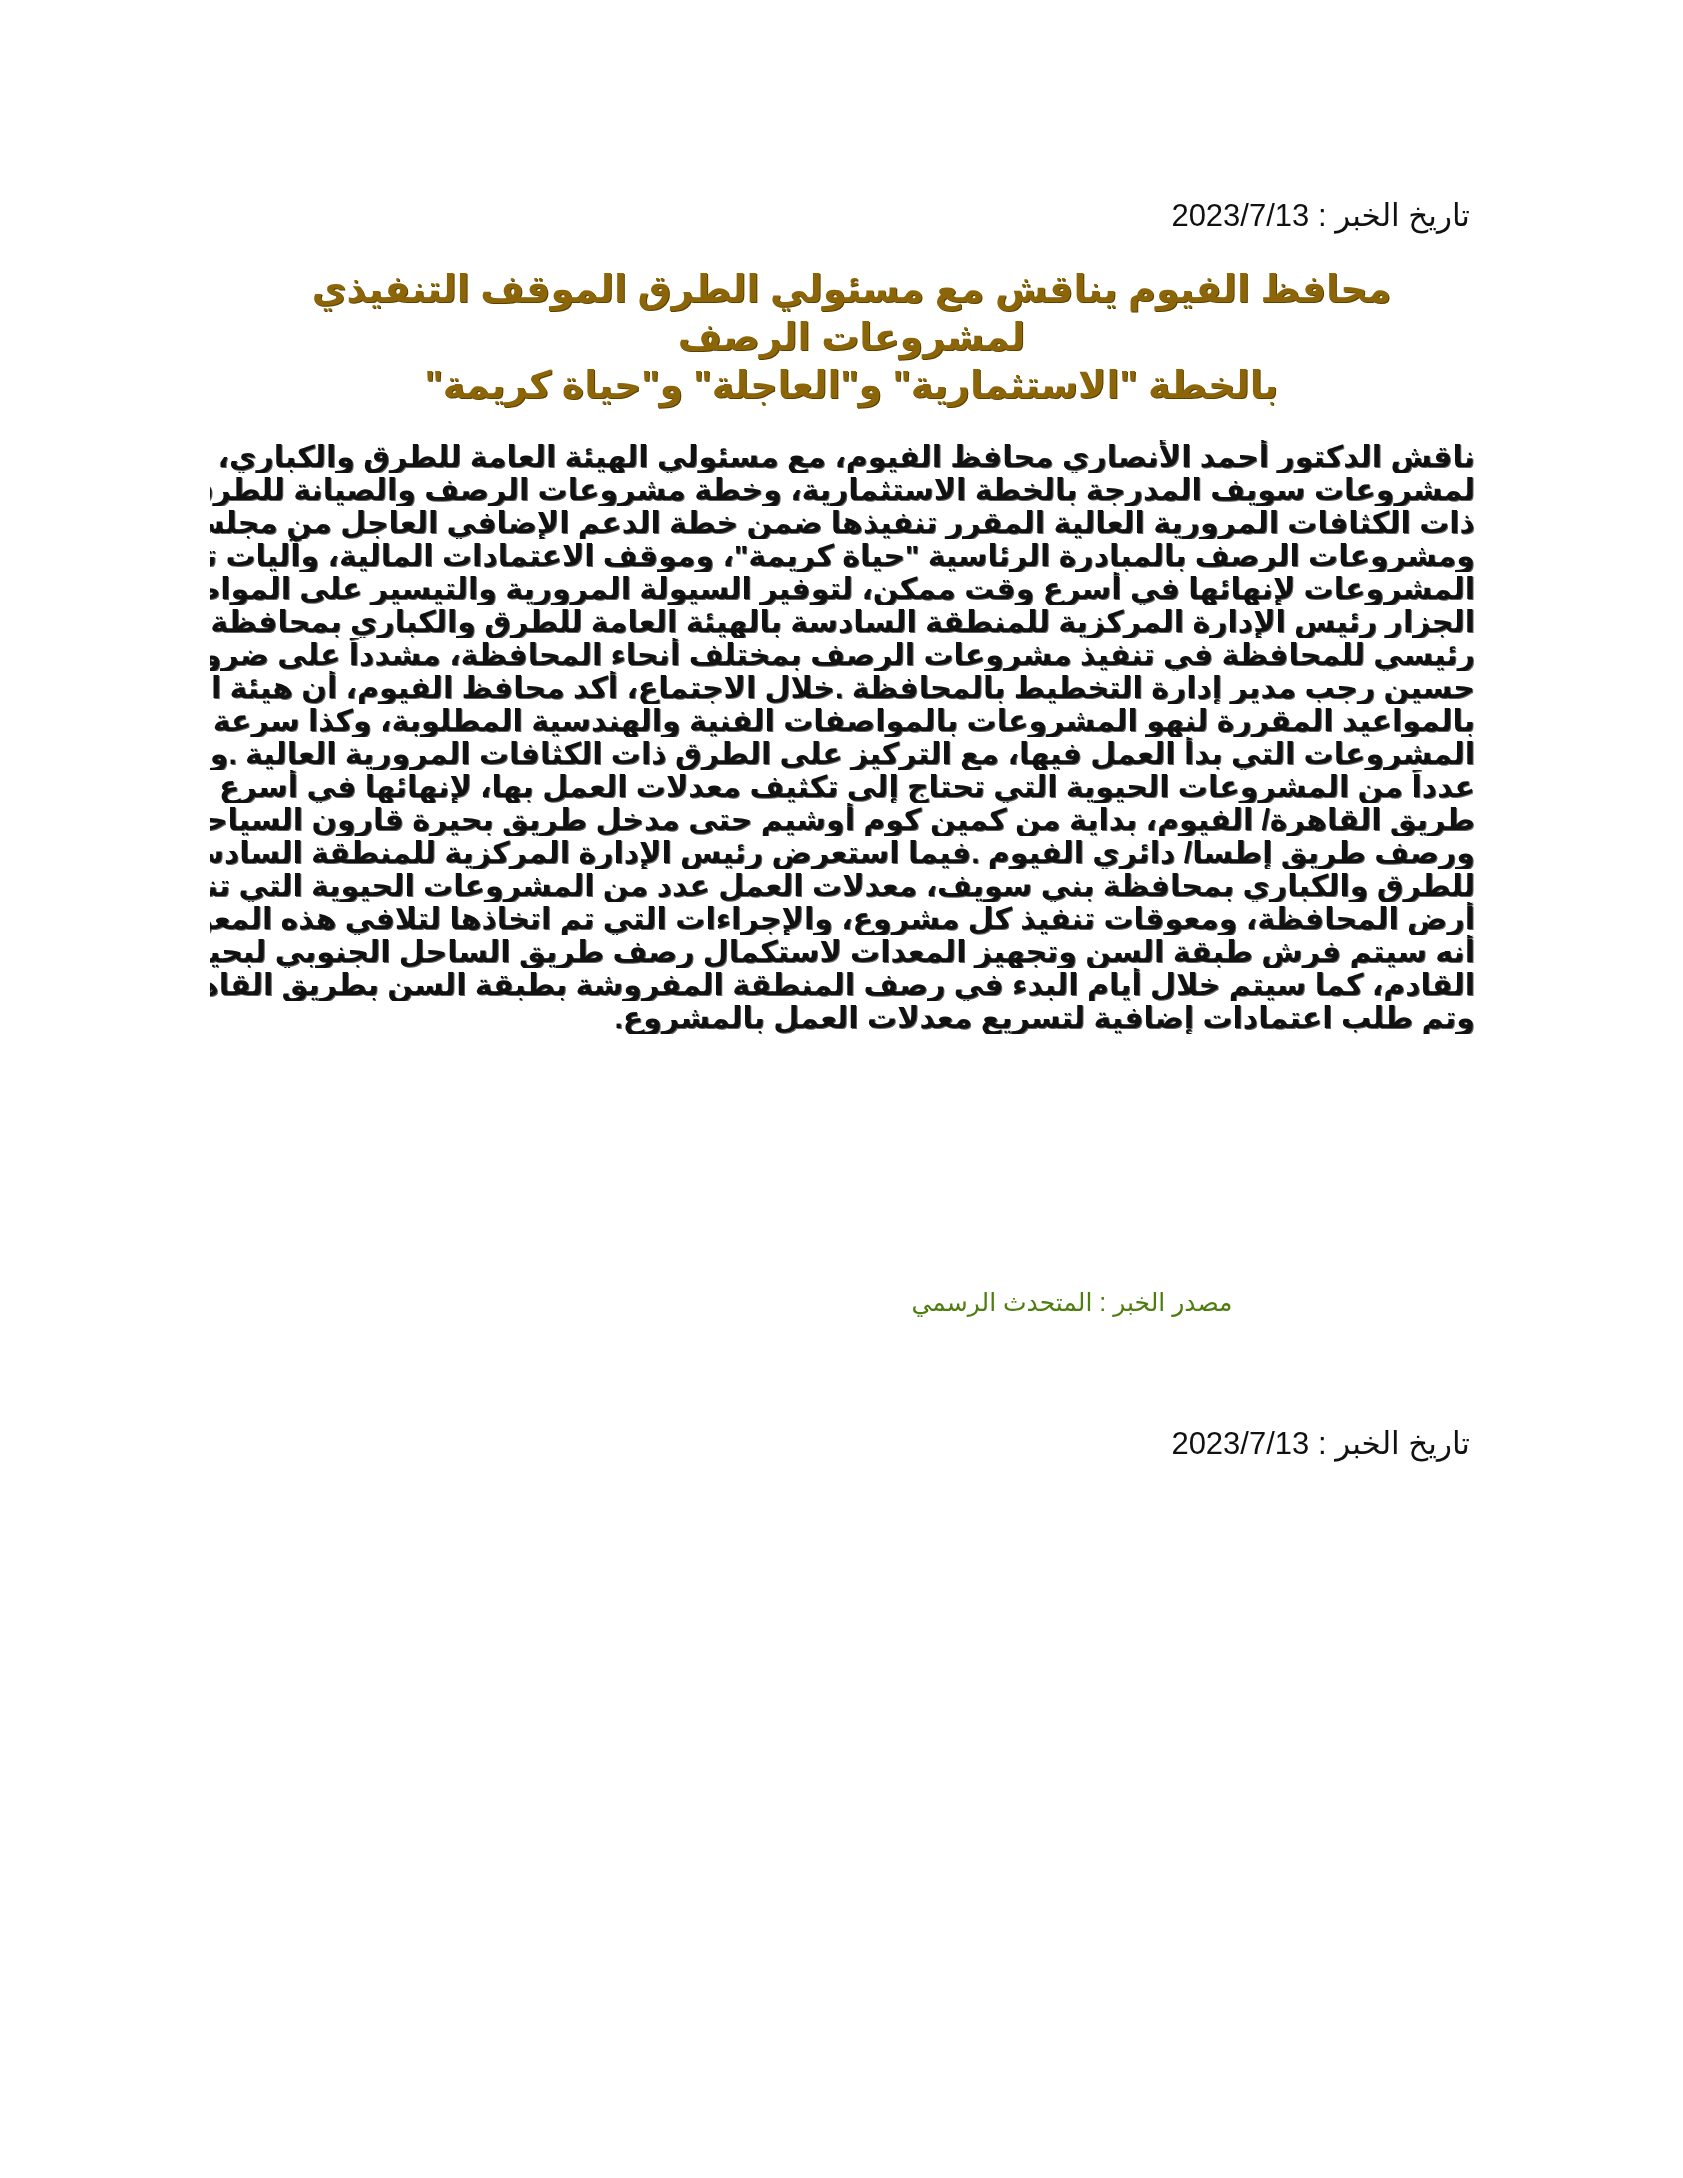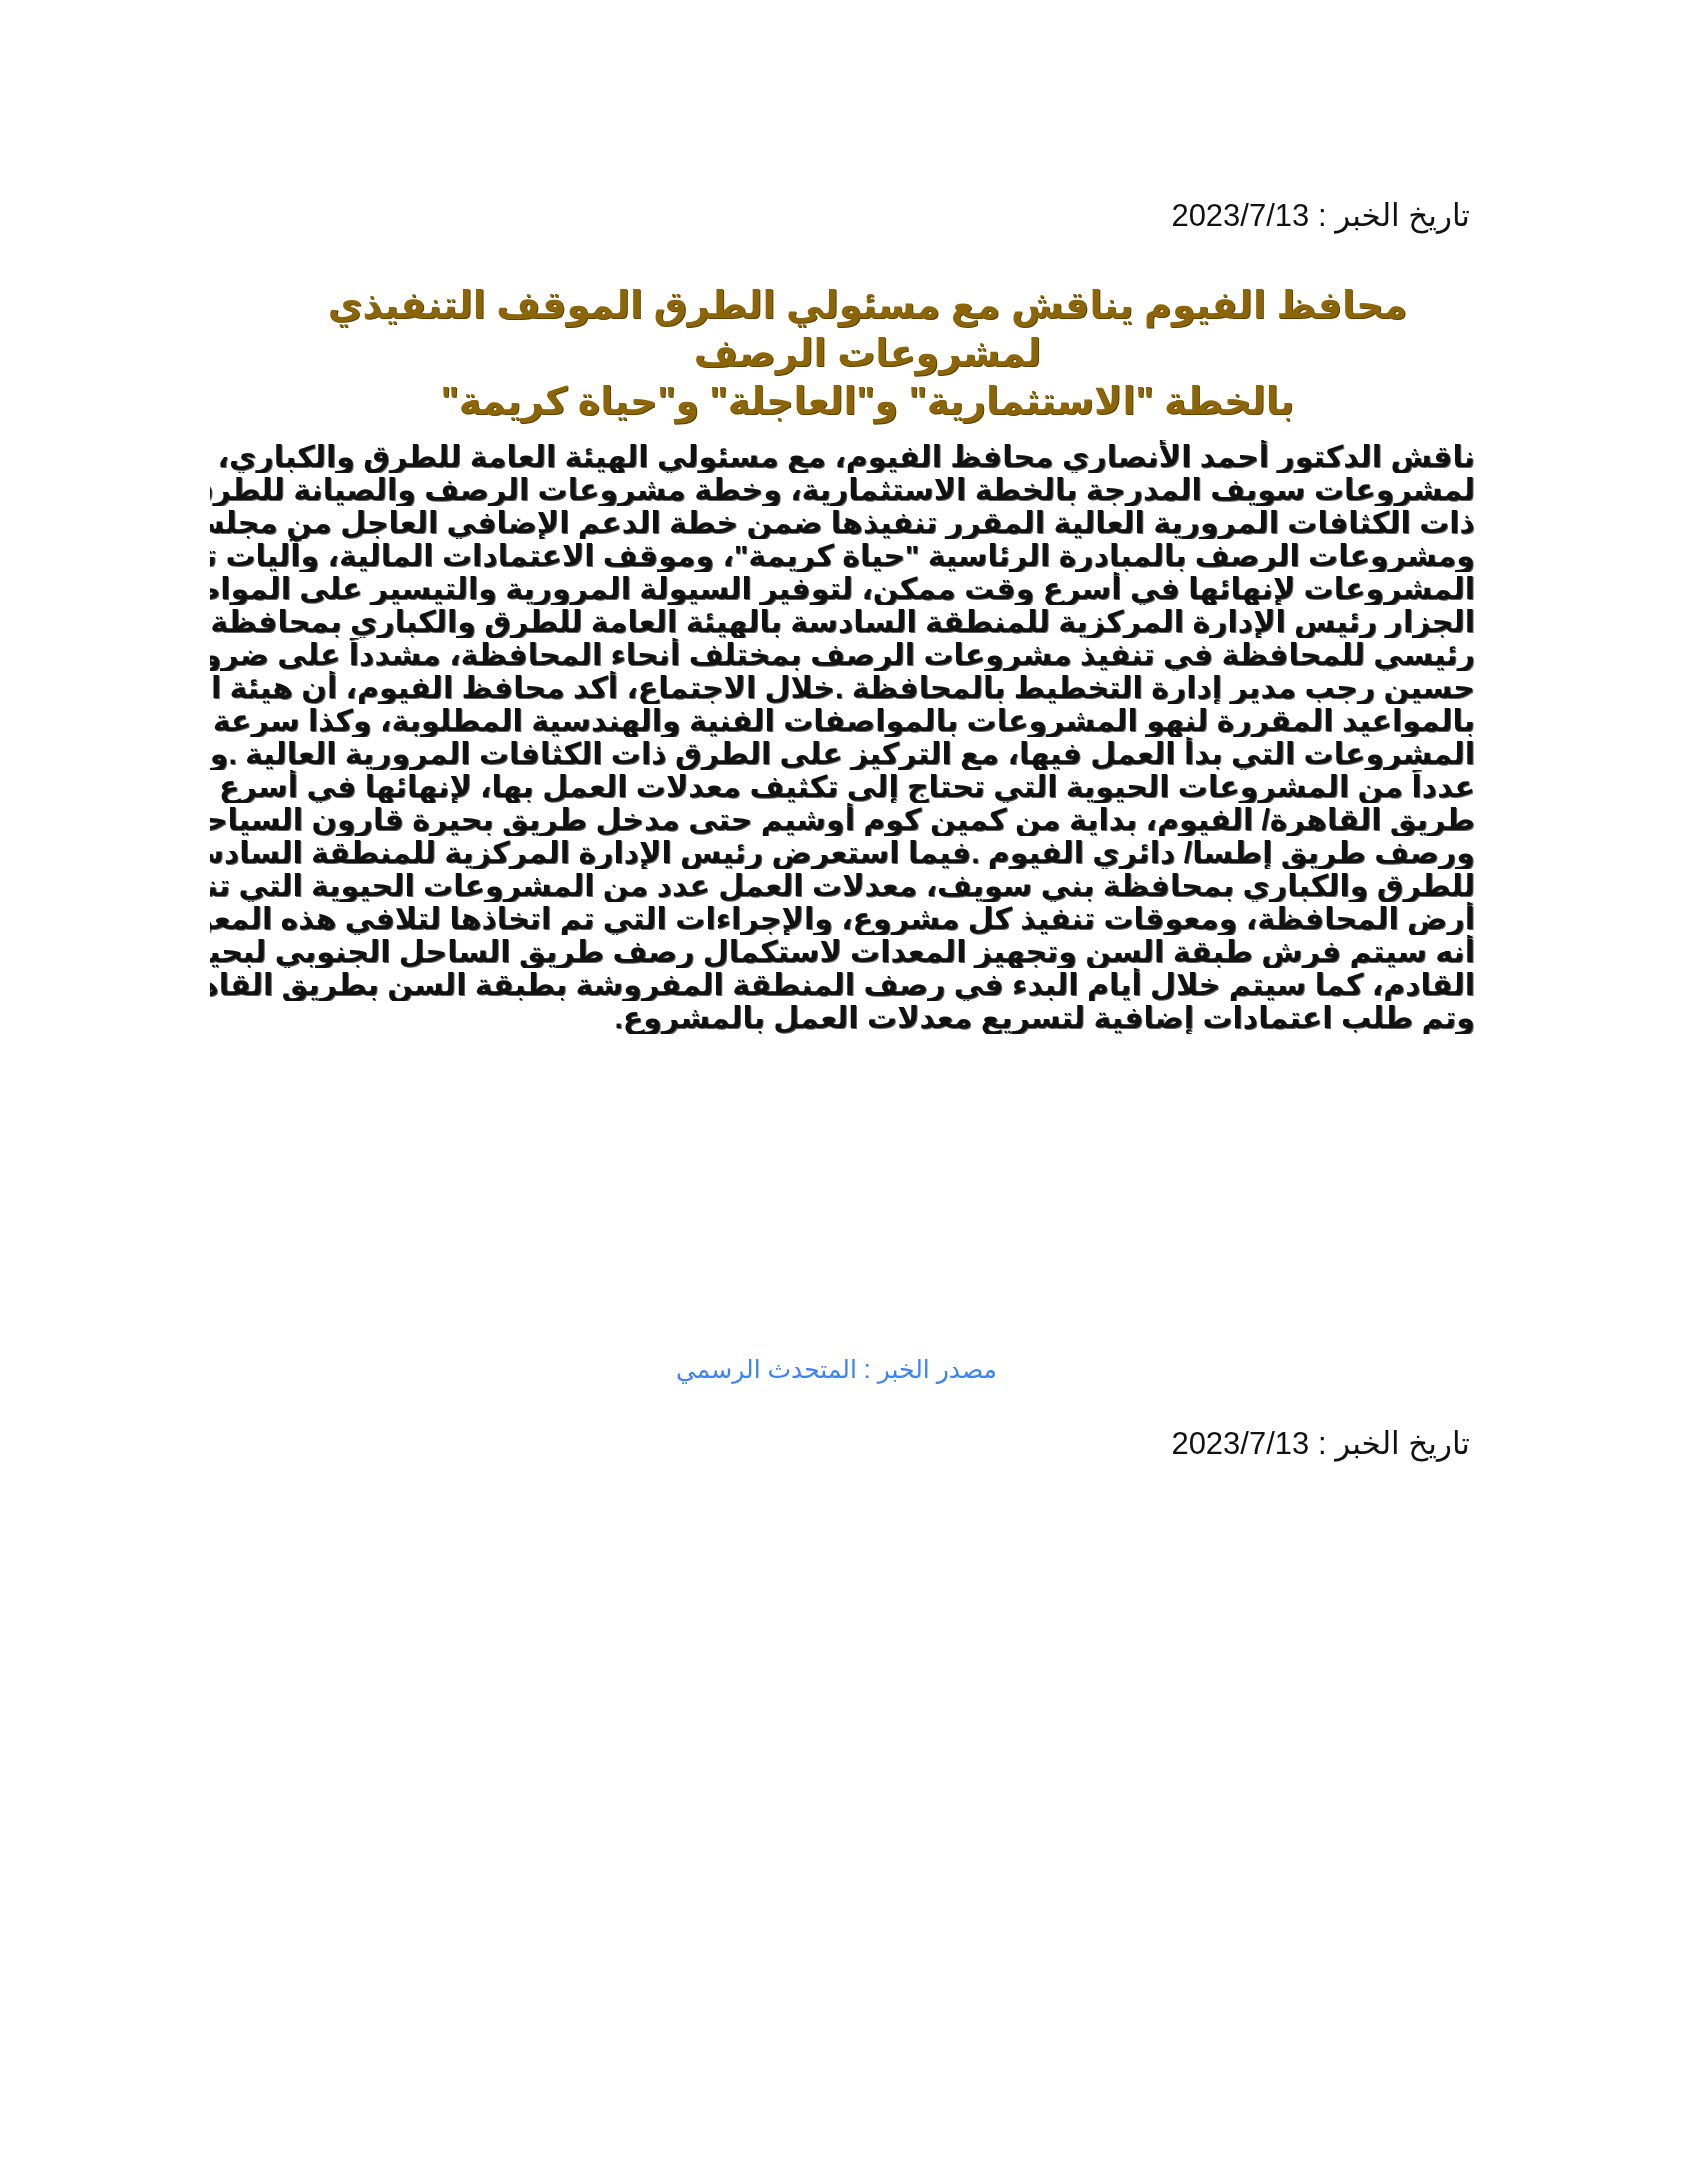--- a/index.html
+++ b/index.html
@@ -45,21 +45,21 @@
       left: 218px;
       width: 1267px;
       top: 265px;
       direction: rtl;
       text-align: center;
       font-size: 38px;
       line-height: 48px;
       font-weight: bold;
       color: #8B6508;
       text-shadow: 1px 1px 0 #5a4100;
-      margin: 16px;
+      margin: 0;
     }
     .body-text {
       position: absolute;
       left: 210px;
       width: 1265px;
       top: 440px;
       direction: rtl;
       text-align: justify;
       text-align-last: right;
       font-size: 30px;
@@ -76,26 +76,26 @@
       white-space: nowrap;
       overflow: hidden;
     }
     .body-line.last {
       text-align-last: right;
     }
     .source-line {
       position: absolute;
       right: 208px;
       width: 792px;
-      top: 1353px;
+      top: 1286px;
       direction: rtl;
-      text-align: left;
+      text-align: center;
       font-size: 25px;
       line-height: 33px;
-      color: #3b82f6;
+      color: #4d7c0f;
     }
   </style>
 </head>
 <body>
 
 <div class="page">
 
   <div class="date-line top">
     <span>تاريخ الخبر :</span>
     <span class="num">2023/7/13</span>

